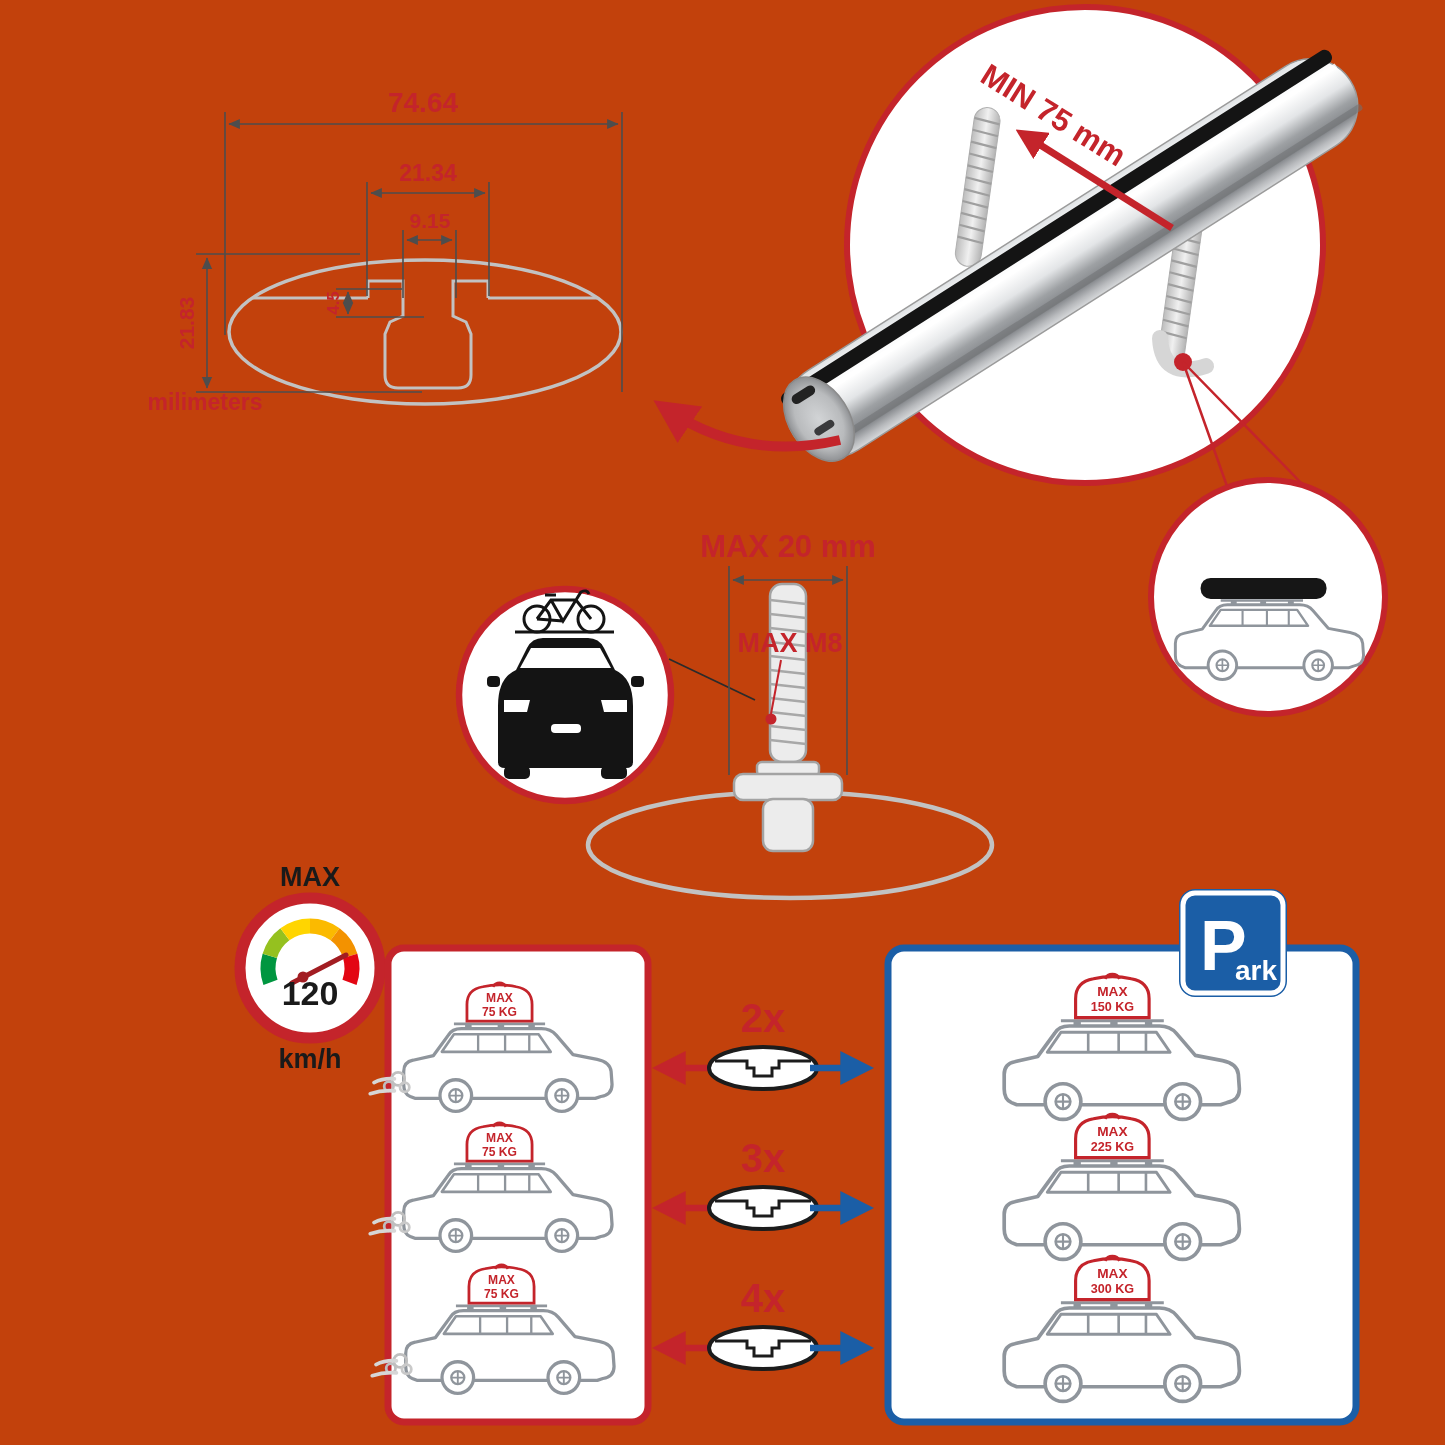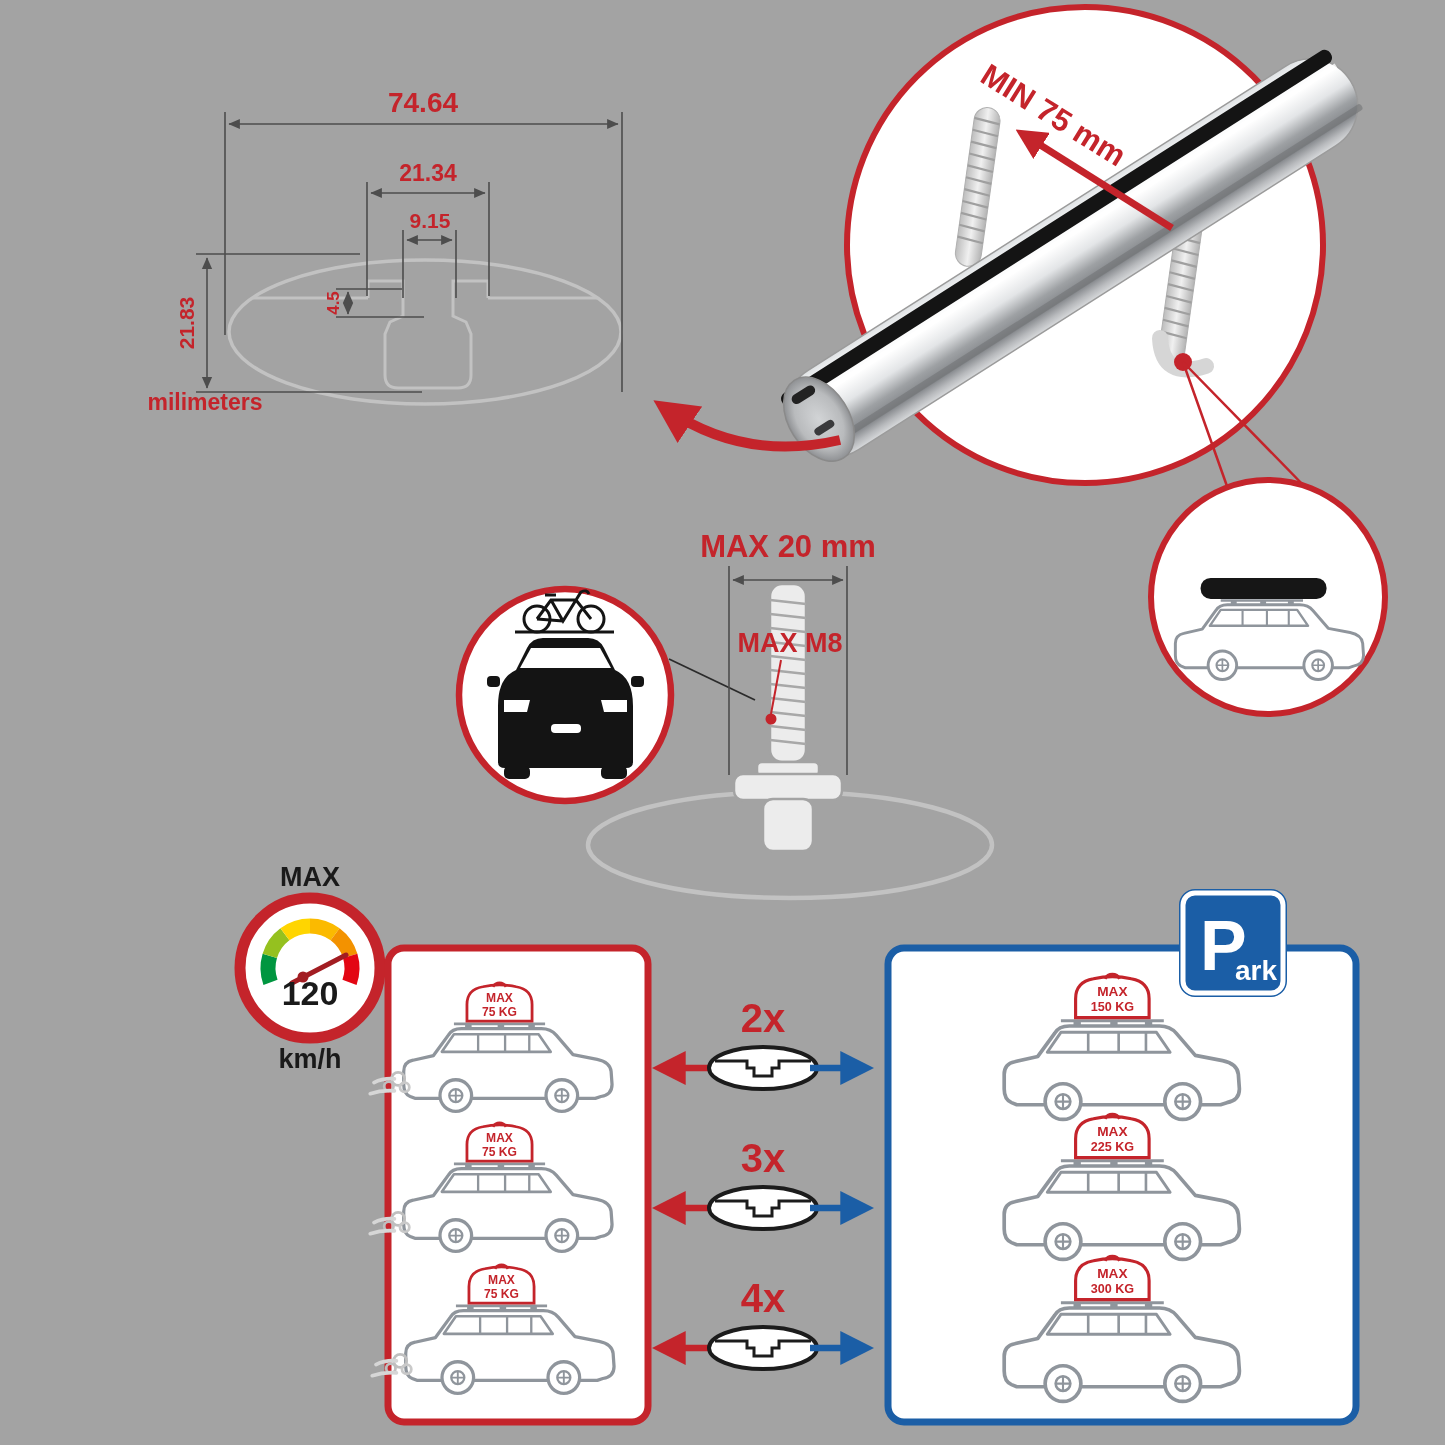--- a/index.html
+++ b/index.html
@@ -1,16 +1,16 @@
 <!DOCTYPE html>
 <html><head>
 <meta charset="utf-8">
 <style>
   html,body{margin:0;padding:0;background:#fff;}
-  .canvas{position:relative;width:1445px;height:1445px;background:#a3a3a3;overflow:hidden;}
+  .canvas{position:relative;width:1445px;height:1445px;background:#c2410c;overflow:hidden;}
   svg text{font-family:"Liberation Sans", sans-serif;}
   .red-dim{fill:#c4242b;font-weight:700;text-anchor:middle;}
   .black-label{fill:#1a1a1a;font-weight:700;text-anchor:middle;}
   .badge-text{fill:#c4242b;font-weight:700;text-anchor:middle;}
   .count-text{fill:#c4242b;font-weight:700;text-anchor:middle;font-size:40px;}
   .dim{stroke:#4d4d4d;stroke-width:1.6;fill:none;}
   .grayline{stroke:#c2c2c2;fill:none;}
 </style>
 </head>
 <body>

